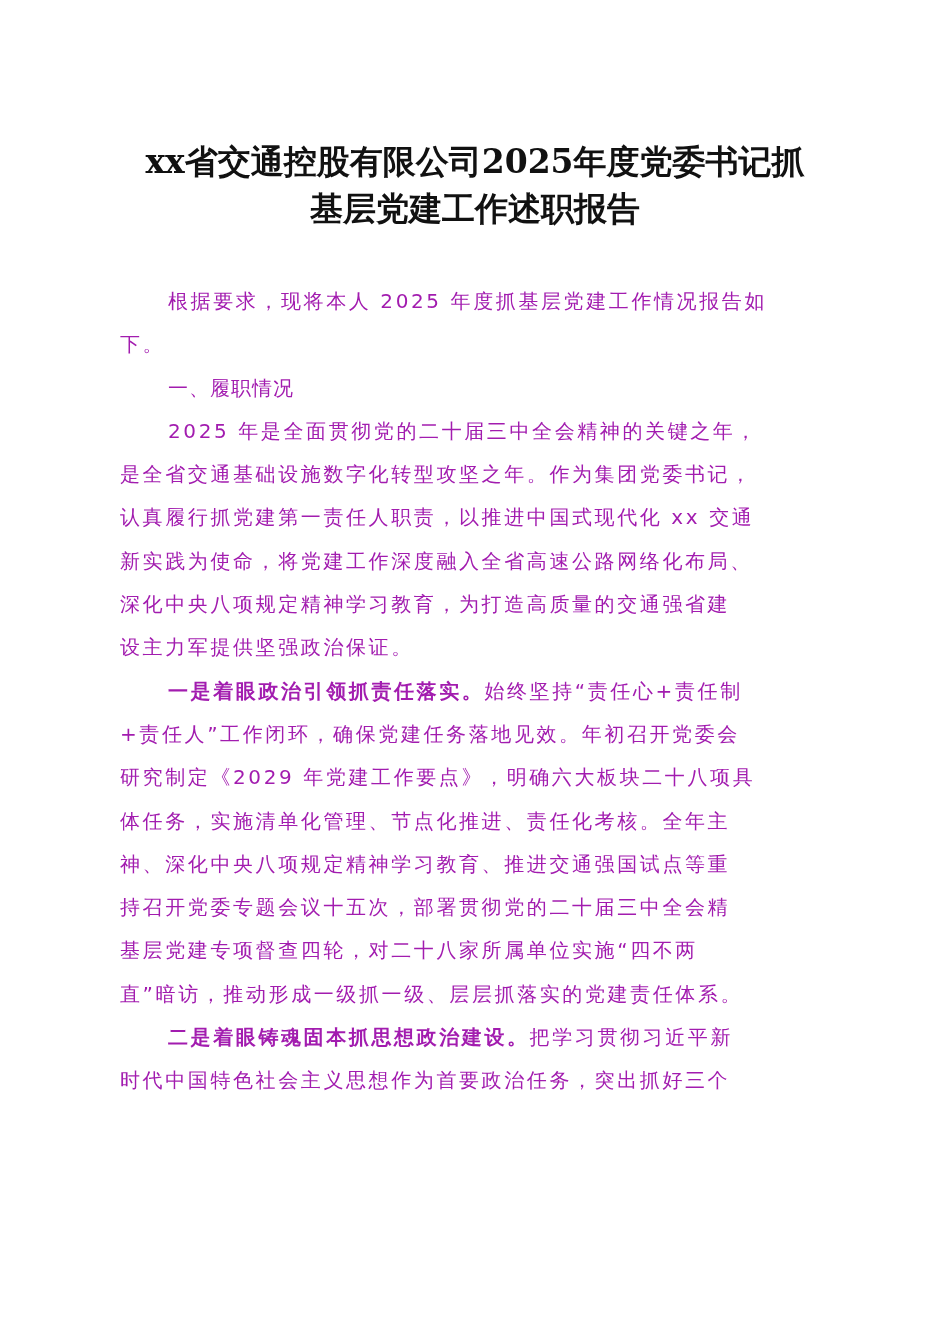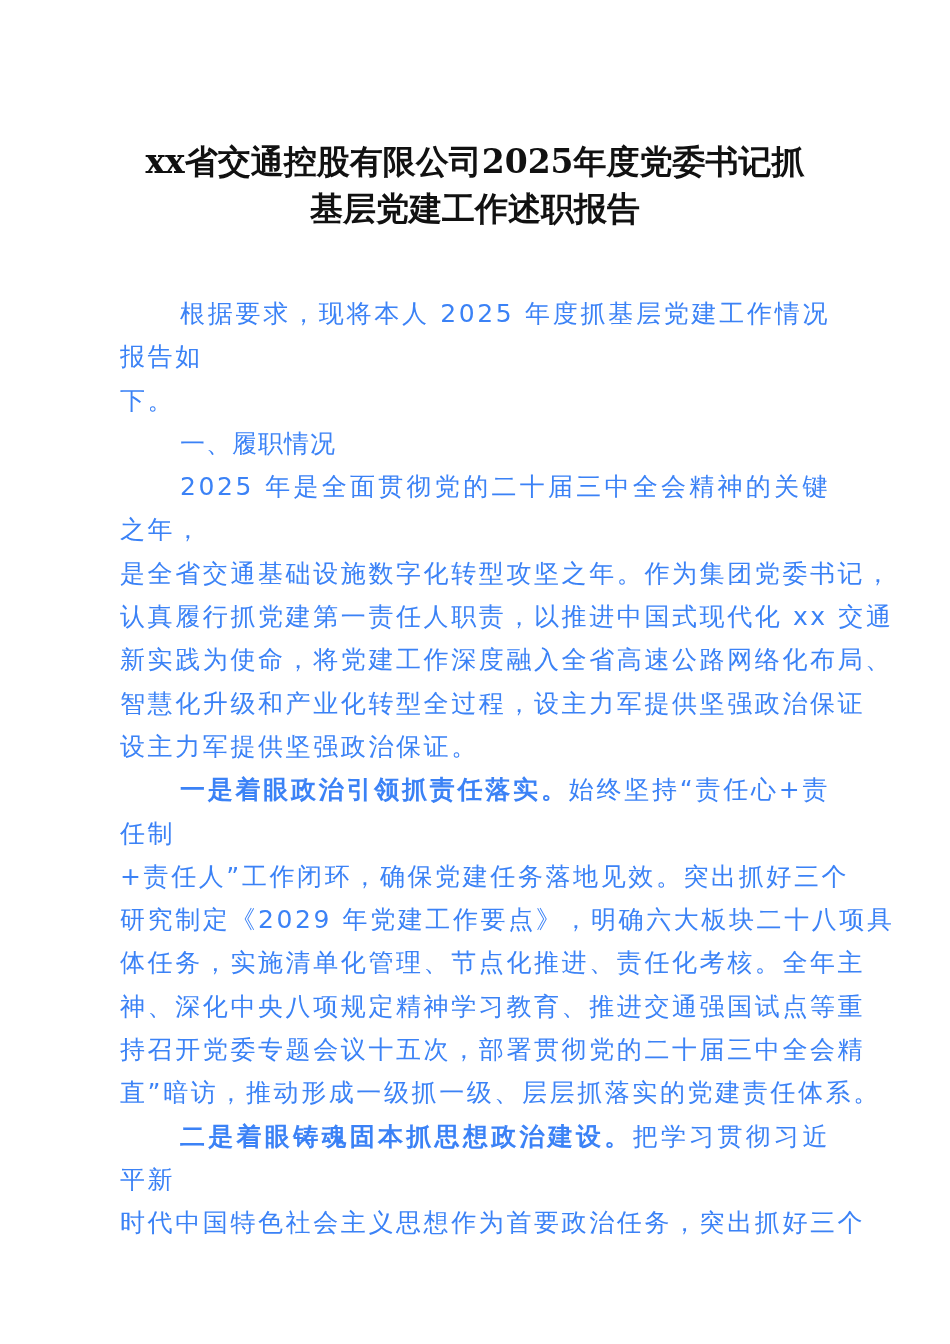--- a/index.html
+++ b/index.html
@@ -8,23 +8,23 @@
     position: absolute; left: 0; top: 0; width: 950px; height: 1344px; background: #fff;
   }
   .title {
     position: absolute; left: 100px; top: 138px; width: 750px;
     text-align: center;
     font-family: "DejaVu Serif", "Liberation Serif", serif;
     font-weight: bold; font-size: 33px; line-height: 47px; color: #111;
     letter-spacing: 0px;
   }
   .body {
-    position: absolute; left: 120px; top: 292px; width: 710px;
+    position: absolute; left: 120px; top: 280px; width: 710px;
     font-family: "DejaVu Sans", "Liberation Sans", sans-serif;
-    font-size: 25px; line-height: 43.3px; color: #3b82f6;
+    font-size: 20px; line-height: 43.3px; color: #a21caf;
     letter-spacing: 2.6px;
     text-align: justify;
   }
   .body p { margin: 0; text-indent: 2.4em; }
   .h1 { font-weight: normal; letter-spacing: 1px; }
   .lead { font-weight: bold; }
   .line { display: block; white-space: nowrap; }
 </style>
 </head>
 <body>
@@ -43,31 +43,32 @@
       <span style="display:inline-block;margin-left:-2.4em">下。</span>
     </p>
 
     <p class="h1">一、履职情况</p>
 
     <p>
       <span>2025 年是全面贯彻党的二十届三中全会精神的关键之年，</span><br>
       <span class="line" style="margin-left:-2.4em">是全省交通基础设施数字化转型攻坚之年。作为集团党委书记，</span>
       <span class="line" style="margin-left:-2.4em">认真履行抓党建第一责任人职责，以推进中国式现代化 xx 交通</span>
       <span class="line" style="margin-left:-2.4em">新实践为使命，将党建工作深度融入全省高速公路网络化布局、</span>
-      <span class="line" style="margin-left:-2.4em">智慧化升级和产业化转型全过程，设主力军提供坚强政治保证</span>
+      <span class="line" style="margin-left:-2.4em">深化中央八项规定精神学习教育，为打造高质量的交通强省建</span>
       <span class="line" style="margin-left:-2.4em">设主力军提供坚强政治保证。</span>
     </p>
 
     <p>
       <span class="lead">一是着眼政治引领抓责任落实。</span><span>始终坚持“责任心+责任制</span><br>
-      <span class="line" style="margin-left:-2.4em">+责任人”工作闭环，确保党建任务落地见效。突出抓好三个</span>
+      <span class="line" style="margin-left:-2.4em">+责任人”工作闭环，确保党建任务落地见效。年初召开党委会</span>
       <span class="line" style="margin-left:-2.4em">研究制定《2029 年党建工作要点》，明确六大板块二十八项具</span>
       <span class="line" style="margin-left:-2.4em">体任务，实施清单化管理、节点化推进、责任化考核。全年主</span>
       <span class="line" style="margin-left:-2.4em">神、深化中央八项规定精神学习教育、推进交通强国试点等重</span>
       <span class="line" style="margin-left:-2.4em">持召开党委专题会议十五次，部署贯彻党的二十届三中全会精</span>
+      <span class="line" style="margin-left:-2.4em">基层党建专项督查四轮，对二十八家所属单位实施“四不两</span>
       <span class="line" style="margin-left:-2.4em">直”暗访，推动形成一级抓一级、层层抓落实的党建责任体系。</span>
     </p>
 
     <p>
       <span class="lead">二是着眼铸魂固本抓思想政治建设。</span><span>把学习贯彻习近平新</span><br>
       <span class="line" style="margin-left:-2.4em">时代中国特色社会主义思想作为首要政治任务，突出抓好三个</span>
     </p>
 
   </div>
 </div>

